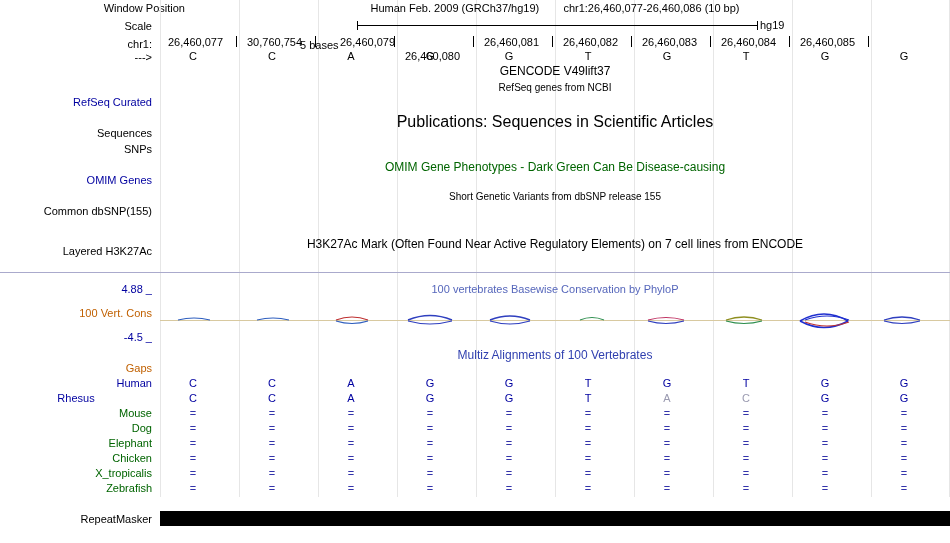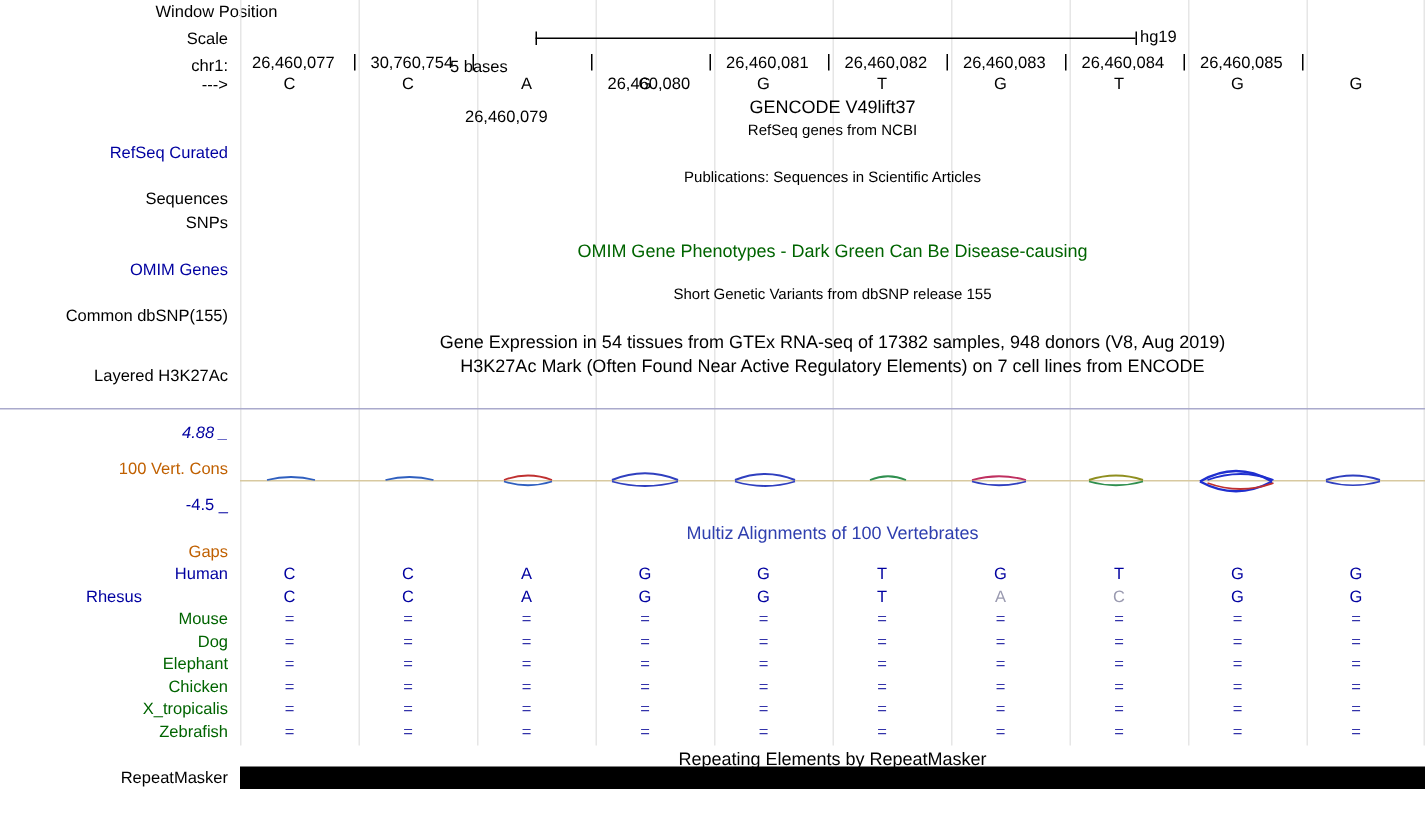--- a/index.html
+++ b/index.html
@@ -120,21 +120,21 @@
     <div class="abs lbl-right" style="left:0;top:127px;width:152px;">Sequences</div>
 
     <div class="abs lbl-right" style="left:0;top:143px;width:152px;">SNPs</div>
 
     <div class="abs lbl-right blue-lbl" style="left:0;top:174px;width:152px;">OMIM Genes</div>
 
     <div class="abs lbl-right" style="left:0;top:205px;width:152px;">Common dbSNP(155)</div>
 
     <div class="abs lbl-right" style="left:0;top:245px;width:152px;">Layered H3K27Ac</div>
 
-    <div class="abs lbl-right blue-lbl" style="left:0;top:283px;width:152px;font-style:italic;">4.88 _</div>
+    <div class="abs lbl-right blue-lbl" style="left:0;top:283px;width:152px;">4.88 _</div>
 
     <div class="abs lbl-right" style="left:0;top:307px;width:152px;color:#c06000;">100 Vert. Cons</div>
 
     <div class="abs lbl-right blue-lbl" style="left:0;top:331px;width:152px;">-4.5 _</div>
 
     <div class="abs lbl-right orange-lbl" style="left:0;top:362px;width:152px;">Gaps</div>
 
     <div class="abs lbl-right blue-lbl" style="left:0;top:377px;width:152px;">Human</div>
 
     <div class="abs lbl-right blue-lbl" style="left:0;top:392px;width:152px;text-align:center;">Rhesus</div>
@@ -161,35 +161,40 @@
     <div class="vgrid" style="left:158px;"></div>
     <div class="vgrid" style="left:237px;"></div>
     <div class="vgrid" style="left:316px;"></div>
     <div class="vgrid" style="left:395px;"></div>
     <div class="vgrid" style="left:474px;"></div>
     <div class="vgrid" style="left:553px;"></div>
     <div class="vgrid" style="left:632px;"></div>
     <div class="vgrid" style="left:711px;"></div>
     <div class="vgrid" style="left:789px;"></div>
 
+    <div class="abs center" style="left:0;top:2px;width:790px;">
+      <span>Human Feb. 2009 (GRCh37/hg19)</span>
+      <span style="display:inline-block;width:18px;"></span>
+      <span>chr1:26,460,077-26,460,086 (10 bp)</span>
+    </div>
 
     <div class="abs" style="left:0;top:18px;width:790px;height:14px;">
       <div class="abs" style="left:140px;top:1px;margin-top:20px;">5 bases</div>
       <div class="scale-bar" style="left:197px;top:7px;width:400px;"></div>
       <div class="scale-tick" style="left:197px;top:3px;"></div>
       <div class="scale-tick" style="left:597px;top:3px;"></div>
       <div class="abs" style="left:600px;top:1px;">hg19</div>
     </div>
 
     <div class="abs" style="left:0;top:36px;width:659px;height:14px;">
       <div class="abs" style="left:8px;top:0;">26,460,077</div>
       <div class="tickmark" style="left:76px;top:0px;height:11px;"></div>
       <div class="abs" style="left:87px;top:0;">30,760,754</div>
       <div class="tickmark" style="left:155px;top:0px;height:11px;"></div>
-      <div class="abs" style="left:150px;top:0;margin-top:36px;">26,460,079</div>
+      <div class="abs" style="left:180px;top:0;">26,460,079</div>
       <div class="tickmark" style="left:234px;top:0px;height:11px;"></div>
       <div class="abs" style="left:245px;top:14px;">26,460,080</div>
       <div class="tickmark" style="left:313px;top:0px;height:11px;"></div>
       <div class="abs" style="left:324px;top:0;">26,460,081</div>
       <div class="tickmark" style="left:392px;top:0px;height:11px;"></div>
       <div class="abs" style="left:403px;top:0;">26,460,082</div>
       <div class="tickmark" style="left:471px;top:0px;height:11px;"></div>
       <div class="abs" style="left:482px;top:0;">26,460,083</div>
       <div class="tickmark" style="left:550px;top:0px;height:11px;"></div>
       <div class="abs" style="left:561px;top:0;">26,460,084</div>
@@ -208,32 +213,32 @@
       <div class="base-letter" style="left:507px;">G</div>
       <div class="base-letter" style="left:586px;">T</div>
       <div class="base-letter" style="left:665px;">G</div>
       <div class="base-letter" style="left:744px;">G</div>
     </div>
 
     <div class="title-line" style="top:64px;font-size:12px;">GENCODE V49lift37</div>
 
     <div class="title-line" style="top:82px;font-size:10px;">RefSeq genes from NCBI</div>
 
-    <div class="title-line" style="top:113px;font-size:10px;">Publications: Sequences in Scientific Articles</div>
+    <div class="title-line" style="top:113px;font-size:16px;">Publications: Sequences in Scientific Articles</div>
 
     <div class="title-line darkgreen" style="top:160px;font-size:12px;">OMIM Gene Phenotypes - Dark Green Can Be Disease-causing</div>
 
     <div class="title-line" style="top:191px;font-size:10px;">Short Genetic Variants from dbSNP release 155</div>
 
-    <div class="title-line" style="top:221px;font-size:12px;">Gene Expression in 54 tissues from GTEx RNA-seq of 17382 samples, 948 donors (V8, Aug 2019)</div>
 
     <div class="title-line" style="top:237px;font-size:12px;">H3K27Ac Mark (Often Found Near Active Regulatory Elements) on 7 cell lines from ENCODE</div>
 
     <div class="hr-thin" style="left:-160px;top:272px;width:1110px;"></div>
 
+    <div class="title-line" style="top:283px;font-size:11px;color:#5566bb;">100 vertebrates Basewise Conservation by PhyloP</div>
 
     <div class="abs" style="left:0;top:296px;width:790px;height:50px;">
       <div class="cons-baseline" style="left:0;top:24px;width:790px;"></div>
       <svg width="790" height="50" style="position:absolute;left:0;top:0;">
         <path d="M 18 24 q 16 -4 32 0" stroke="#2f5fbf" stroke-width="1.2" fill="none"></path>
         <path d="M 97 24 q 16 -4 32 0" stroke="#2f5fbf" stroke-width="1.2" fill="none"></path>
         <path d="M 176 24 q 16 -6 32 0" stroke="#bf3030" stroke-width="1.2" fill="none"></path>
         <path d="M 176 25 q 16 5 32 0" stroke="#2f5fbf" stroke-width="1.2" fill="none"></path>
         <path d="M 248 24 q 22 -9 44 0" stroke="#2f3fbf" stroke-width="1.4" fill="none"></path>
         <path d="M 248 25 q 22 6 44 0" stroke="#2f3fbf" stroke-width="1.2" fill="none"></path>
@@ -352,18 +357,17 @@
       <div class="align-eq" style="left:191px;">=</div>
       <div class="align-eq" style="left:270px;">=</div>
       <div class="align-eq" style="left:349px;">=</div>
       <div class="align-eq" style="left:428px;">=</div>
       <div class="align-eq" style="left:507px;">=</div>
       <div class="align-eq" style="left:586px;">=</div>
       <div class="align-eq" style="left:665px;">=</div>
       <div class="align-eq" style="left:744px;">=</div>
     </div>
 
-    <div class="title-line" style="top:499px;font-size:12px;">Repeating Elements by RepeatMasker</div>
   </div>
 
   <div id="repeatbar" style="top:511px;"></div>
 
 </div>
 
 </body></html>

